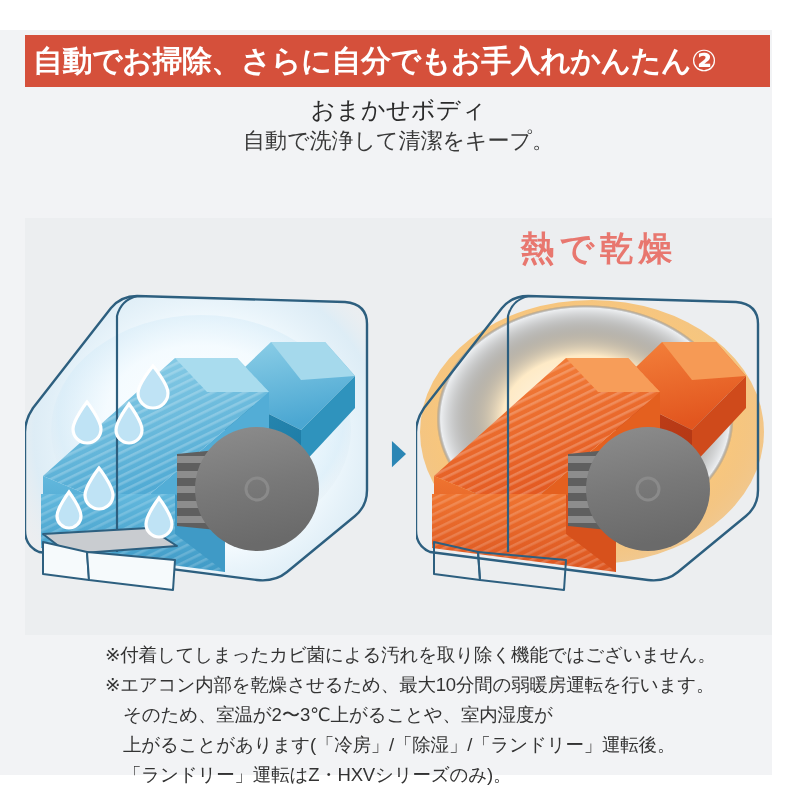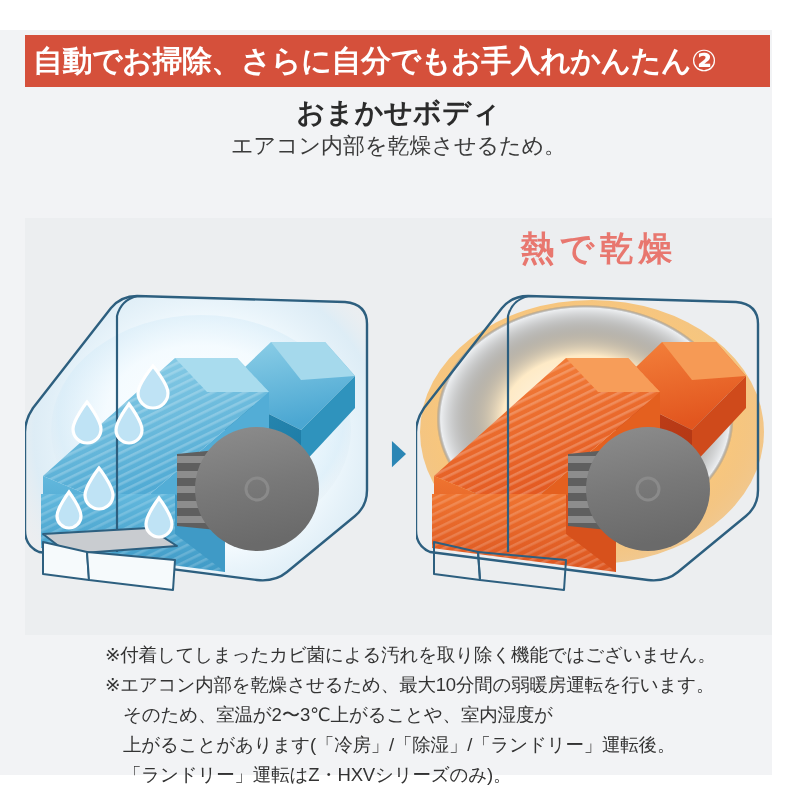--- a/index.html
+++ b/index.html
@@ -56,22 +56,22 @@
 
   
   .headline-block {
     position: absolute;
     left: 25px;
     top: 95px;
     width: 747px;
     text-align: center;
   }
   .headline-title {
-    font-size: 28px;
-    font-weight: bold;
+    font-size: 24px;
+    font-weight: normal;
     color: #2b2b2b;
     line-height: 1.25;
     letter-spacing: 0.5px;
   }
   .headline-sub {
     font-size: 22px;
     color: #3a3a3a;
     line-height: 1.42;
     margin-top: 6px;
     letter-spacing: 0px;
@@ -155,21 +155,21 @@
 <div id="page">
 
   <div class="content-card"></div>
 
   <div class="banner">
     <span class="banner-text">自動でお掃除、さらに自分でもお手入れかんたん②</span>
   </div>
 
   <div class="headline-block">
     <div class="headline-title">おまかせボディ</div>
-    <div class="headline-sub" style="margin-top:0">エアコン内部を乾燥させるため。</div>
+    <div class="headline-sub" style="margin-top:0">自動で洗浄して清潔をキープ。</div>
   </div>
 
   <div class="illus-band">
 
     <div class="panel panel-left">
       <div class="panel-art">
         <svg viewBox="0 0 366 350" xmlns="http://www.w3.org/2000/svg">
           <defs>
             <radialGradient id="glowCool" cx="50%" cy="45%" r="58%">
               <stop offset="0%" stop-color="#ffffff" stop-opacity="1"></stop>

